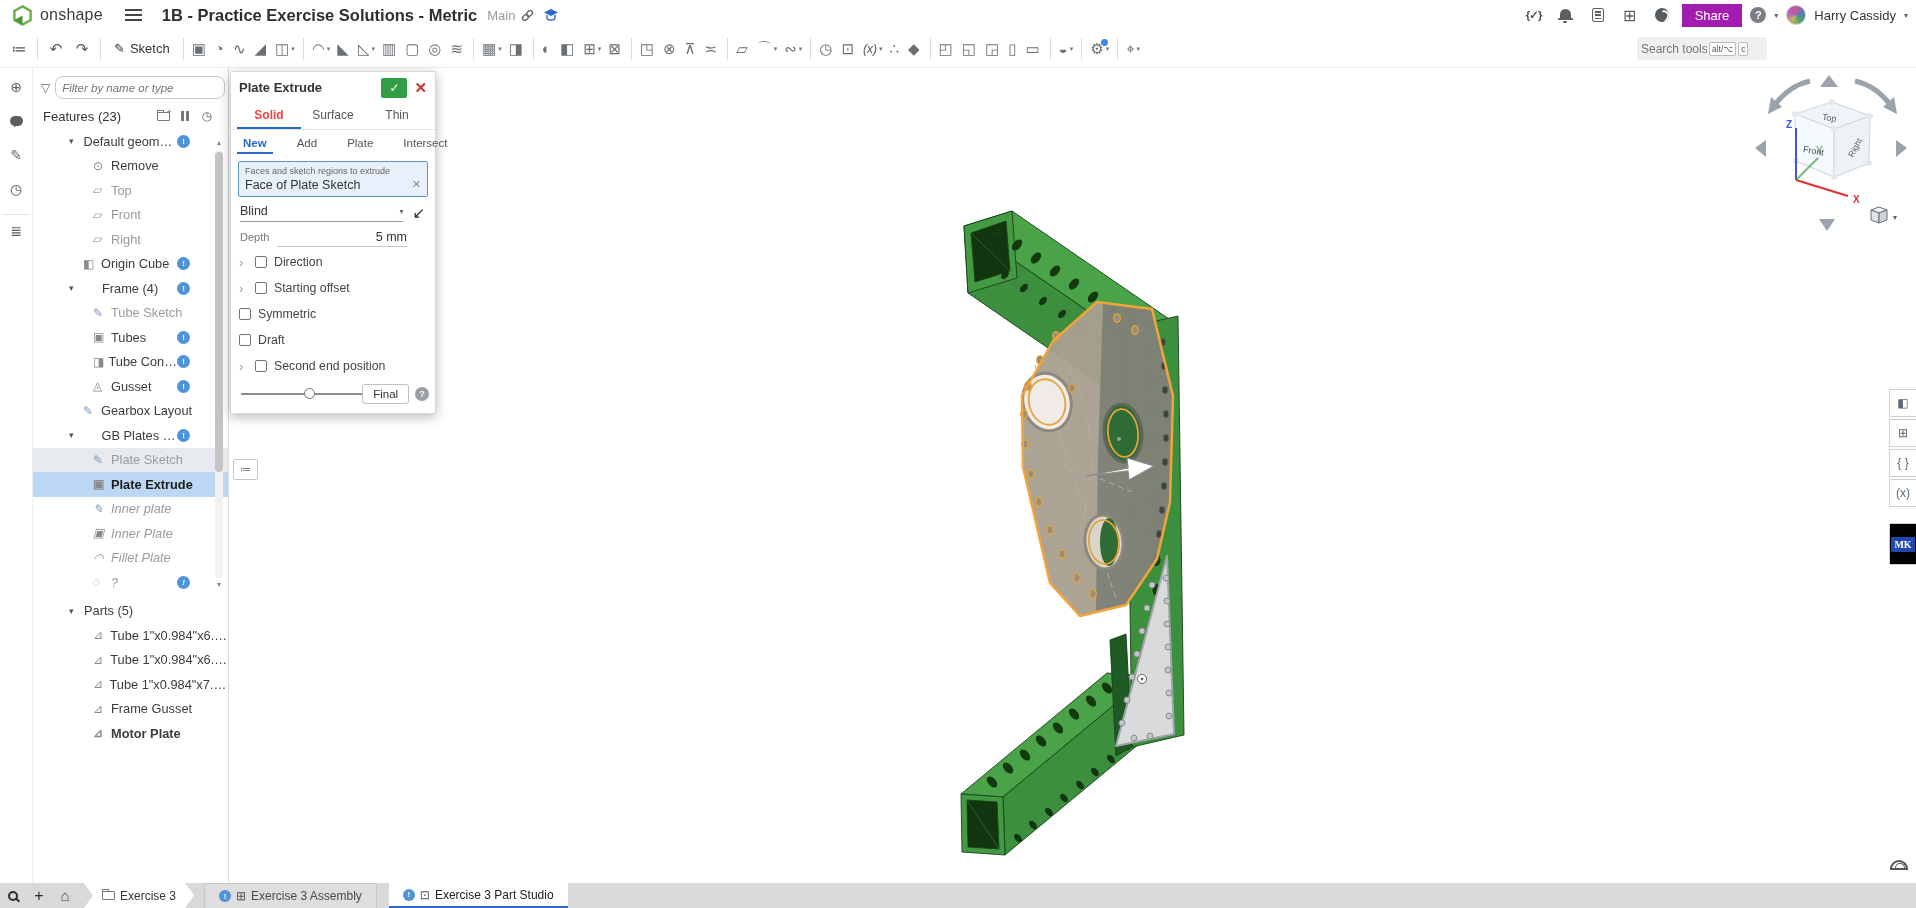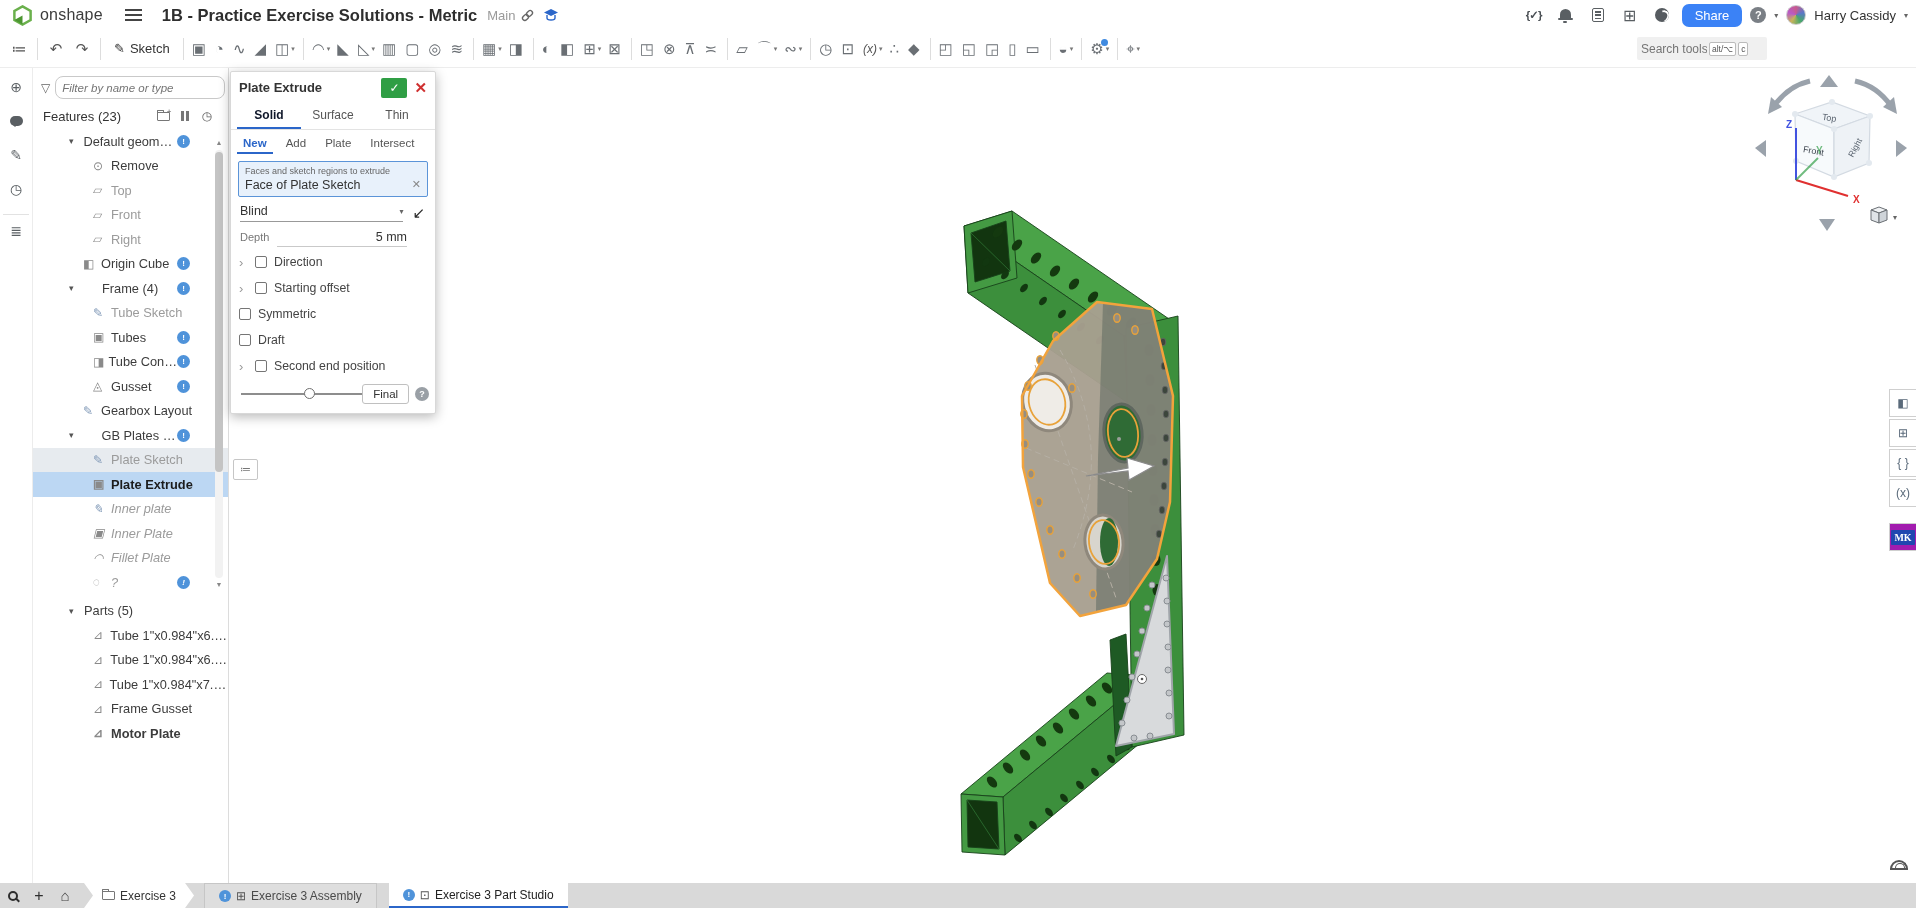--- a/index.html
+++ b/index.html
@@ -16,21 +16,21 @@
   .hdr-ic{color:#5a5f63;font-size:14px;display:flex;align-items:center;justify-content:center;width:24px;height:22px;cursor:pointer}
   .top-right{margin-left:auto;display:flex;align-items:center;gap:8px}
   .fs-glyph{font-size:11.5px;color:#4a4f54;font-weight:bold;letter-spacing:-1px}
   .ic-bell{width:11px;height:10px;background:#5a5f63;border-radius:6px 6px 0 0;position:relative;margin-top:-2px}
   .ic-bell::after{content:"";position:absolute;left:-2px;right:-2px;bottom:-1px;height:2px;background:#5a5f63;border-radius:1px}
   .ic-bell::before{content:"";position:absolute;left:3px;bottom:-4px;width:4px;height:2px;background:#5a5f63;border-radius:2px}
   .ic-doc{width:12px;height:14px;border:1.5px solid #5a5f63;border-radius:2px;position:relative}
   .ic-doc::after{content:"";position:absolute;left:2px;top:2px;width:6px;height:8px;background:repeating-linear-gradient(to bottom,#5a5f63 0 1.5px,transparent 1.5px 3.5px)}
   .ic-globe{width:14px;height:14px;border-radius:50%;background:#565b60;position:relative;overflow:hidden}
   .ic-globe::after{content:"";position:absolute;left:3px;top:2px;width:7px;height:9px;border-radius:50%;border:2px solid #fff;border-left-color:transparent;border-bottom-color:transparent;transform:rotate(25deg)}
-  .share-btn{background:#3b82f6;color:#fff;font-size:13px;padding:4px 13px;border:none;border-radius:7px;cursor:pointer}
+  .share-btn{background:#a21caf;color:#fff;font-size:13px;padding:4px 13px;border:none;border-radius:0;cursor:pointer}
   .help-circle{width:16px;height:16px;border-radius:50%;background:#7a7f85;color:#fff;font-size:11px;font-weight:bold;display:flex;align-items:center;justify-content:center}
   .caret{font-size:8px;color:#666}
   .avatar{width:20px;height:20px;border-radius:50%;background:conic-gradient(#c85a8e,#5a77c8,#48a86a,#c8b35a,#b85ac8,#c85a8e);border:1px solid #ccc}
   .user-name{font-size:13px;color:#333}
 
   
   .tools{position:absolute;top:30px;left:0;right:0;height:38px;display:flex;align-items:center;background:#fff;border-bottom:1px solid #ededed;padding-left:6px;z-index:25}
   .tb-btn{display:flex;align-items:center;justify-content:center;min-width:26px;height:26px;color:#555;font-size:15px;cursor:pointer}
   .tb-sep{width:1px;height:22px;background:#ddd;margin:0 5px}
   .sketch-btn{display:flex;align-items:center;gap:5px;font-size:13px;color:#333;padding:0 8px;height:26px;cursor:pointer}
@@ -88,22 +88,22 @@
   .sb-down{position:absolute;bottom:0}
 
   
   .dialog{position:absolute;left:230px;top:71px;width:206px;background:#fff;border:1px solid #d8d8d8;border-radius:2px;box-shadow:0 3px 12px rgba(0,0,0,.28);z-index:40}
   .dlg-hdr{display:flex;align-items:center;height:31px;padding:0 8px}
   .dlg-title{font-size:13px;font-weight:bold;color:#333;flex:1}
   .dlg-ok{width:26px;height:20px;background:#2f9e44;border:none;border-radius:2px;color:#fff;font-size:12px;cursor:pointer;margin-right:7px}
   .dlg-close{background:none;border:none;color:#cf3030;font-size:15px;font-weight:bold;cursor:pointer}
   .dtabs{display:flex;border-bottom:1px solid #e3e3e3;padding:0 6px}
   .dtab{flex:1;text-align:center;font-size:12px;color:#555;padding:5px 0;cursor:pointer}
-  .dtab.active{color:#0f172a;font-weight:bold;border-bottom:2px solid #2b66c9}
-  .btabs{display:flex;gap:7px;padding:4px 6px 2px 6px}
+  .dtab.active{color:#ef4444;font-weight:bold;border-bottom:2px solid #2b66c9}
+  .btabs{display:flex;gap:18px;padding:4px 6px 2px 6px}
   .btab{font-size:11.5px;color:#555;padding:3px 6px;cursor:pointer}
   .btab.active{color:#2b66c9;font-weight:bold;border-bottom:2px solid #2b66c9}
   .sel-box{margin:5px 7px;border:1px solid #5b94d8;background:#e8f1fb;border-radius:2px;padding:4px 6px;position:relative}
   .sel-label{font-size:9px;color:#666}
   .sel-value{font-size:12.5px;color:#333;margin-top:2px}
   .sel-clear{position:absolute;right:6px;bottom:5px;color:#888;font-size:11px;cursor:pointer}
   .end-row{display:flex;align-items:center;margin:7px 10px 0 9px}
   .end-select{flex:1;display:flex;align-items:center;border-bottom:1px solid #999;padding-bottom:3px;cursor:pointer}
   .end-value{font-size:12.5px;color:#333;flex:1}
   .flip-btn{margin-left:9px;color:#2b2b2b;font-size:15px;cursor:pointer}
@@ -121,21 +121,21 @@
   .final-btn{margin-left:auto;border:1px solid #c0c0c0;background:#fff;border-radius:3px;font-size:11.5px;color:#333;padding:3px 10px;cursor:pointer}
   .dlg-help{width:14px;height:14px;border-radius:50%;background:#9aa0a6;color:#fff;font-size:9px;font-weight:bold;display:flex;align-items:center;justify-content:center;margin-left:6px}
 
   
   .viewport{position:absolute;left:230px;top:68px;right:0;bottom:25px;background:#fff;z-index:1}
   .collapse-btn{position:absolute;left:233px;top:459px;width:25px;height:21px;background:#fff;border:1px solid #c6c6c6;border-radius:2px;color:#777;font-size:11px;display:flex;align-items:center;justify-content:center;cursor:pointer;z-index:15}
   .model-svg{position:absolute;left:920px;top:190px;width:310px;height:690px;z-index:2}
   .cube-svg{position:absolute;left:1750px;top:72px;width:165px;height:165px;z-index:5}
   .right-rail{position:absolute;right:0;top:389px;display:flex;flex-direction:column;z-index:10}
   .rr-btn{width:27px;height:28px;background:#fff;border:1px solid #cfcfcf;border-right:none;display:flex;align-items:center;justify-content:center;color:#5a6a7a;font-size:12px;cursor:pointer;margin-bottom:2px}
-  .rr-mk{width:27px;height:28px;background:#a21caf;border:1px solid #cfcfcf;border-right:none;display:flex;align-items:center;justify-content:center;cursor:pointer;margin-top:14px}
+  .rr-mk{width:27px;height:42px;background:#000000;border:1px solid #cfcfcf;border-right:none;display:flex;align-items:center;justify-content:center;cursor:pointer;margin-top:14px}
   .mk-badge{background:#2047b0;color:#fff;font-family:"Liberation Serif",serif;font-weight:bold;font-size:10px;padding:2px 3px;border-radius:1px}
   .protractor{position:absolute;right:8px;bottom:38px;width:18px;height:10px;border:2px solid #555;border-bottom:2px solid #555;border-radius:10px 10px 0 0;z-index:10}
   .protractor::after{content:"";position:absolute;bottom:0;left:3px;width:8px;height:4px;border:1.5px solid #555;border-bottom:none;border-radius:6px 6px 0 0}
 
   
   .footer{position:absolute;left:0;right:0;bottom:0;height:25px;background:#d9d9d9;display:flex;align-items:center;z-index:30}
   .ft-ic{display:flex;align-items:center;justify-content:center;width:26px;height:25px;color:#2e2e2e;cursor:pointer}
   .ic-mag{width:10px;height:10px;border:2px solid #2e2e2e;border-radius:50%;position:relative}
   .ic-mag::after{content:"";position:absolute;width:5px;height:2px;background:#2e2e2e;transform:rotate(45deg);right:-4px;bottom:-2px}
   .ft-plus{font-size:16px;color:#2e2e2e}

